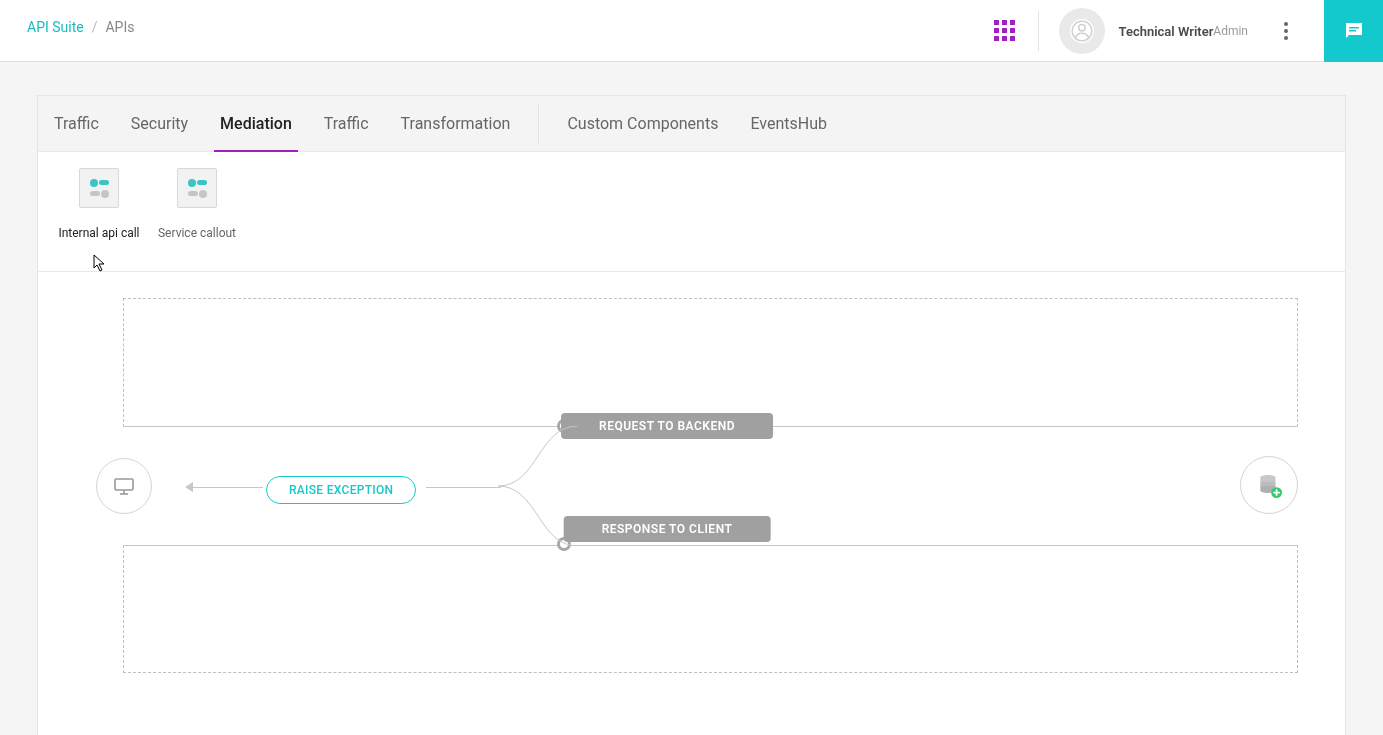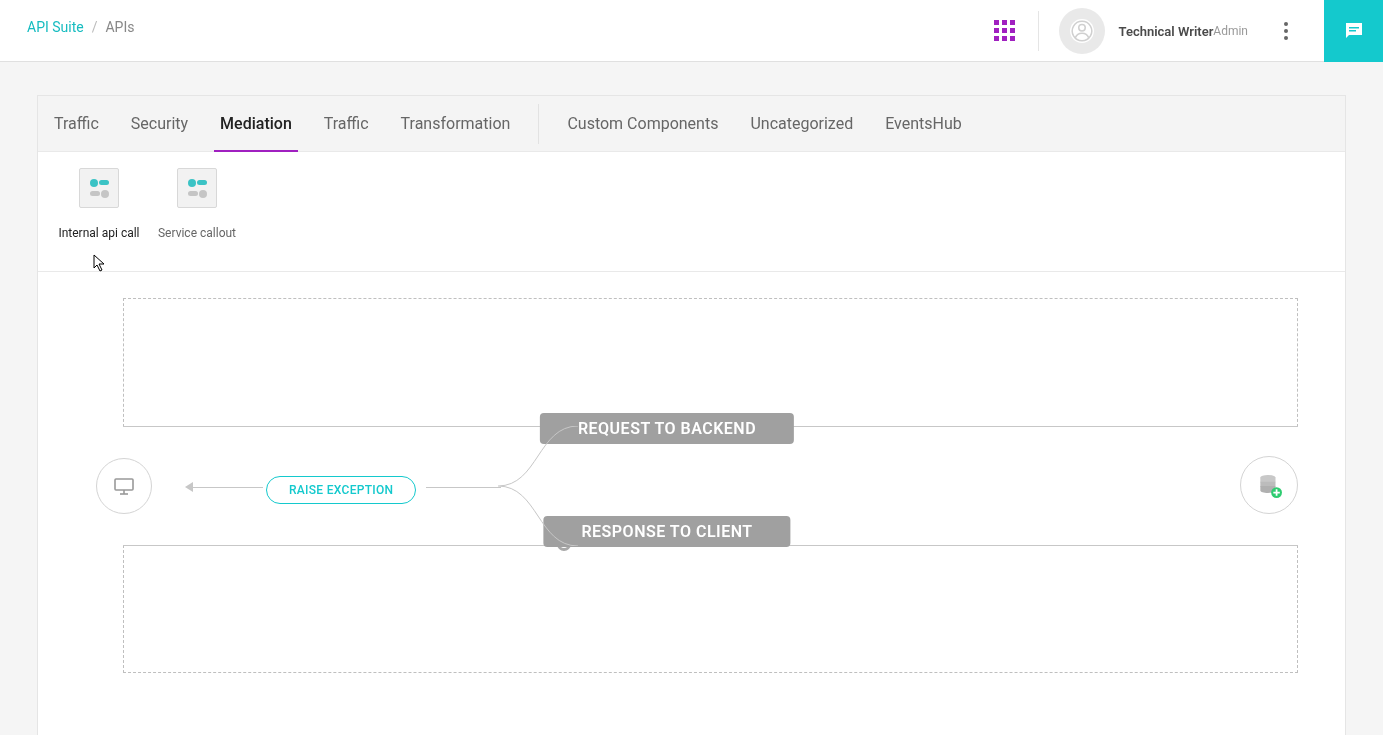--- a/index.html
+++ b/index.html
@@ -172,21 +172,21 @@
 }
 .backend-node svg { width: 26px; height: 26px; }
 
 .pill {
   position: absolute;
   left: 540px;
   padding: 6px 38px;
   border-radius: 4px;
   background: #a0a0a0;
   color: #fff;
-  font-size: 16px;
+  font-size: 12px;
   letter-spacing: 0.5px;
   font-weight: 600;
   transform: translateX(-50%);
   left: 629px;
 }
 .pill-req { top: 141px; left: 629px; }
 .pill-res { top: 244px; left: 629px; }
 
 .conn-dot {
   position: absolute;
@@ -288,21 +288,20 @@
 <div class="main-panel">
 
   <div class="tabs-row">
     <div class="tab">Traffic</div>
     <div class="tab">Security</div>
     <div class="tab active">Mediation</div>
     <div class="tab">Traffic</div>
     <div class="tab">Transformation</div>
     <div class="tabs-vdiv"></div>
     <div class="tab">Custom Components</div>
-    <div class="tab">Uncategorized</div>
     <div class="tab">EventsHub</div>
   </div>
 
   <div class="tool-row">
     <div class="tool-item active">
       <div class="tool-icon">
         <div class="dot-row">
             <span class="dot cy"></span>
             <span class="bar"></span>
           </div>

